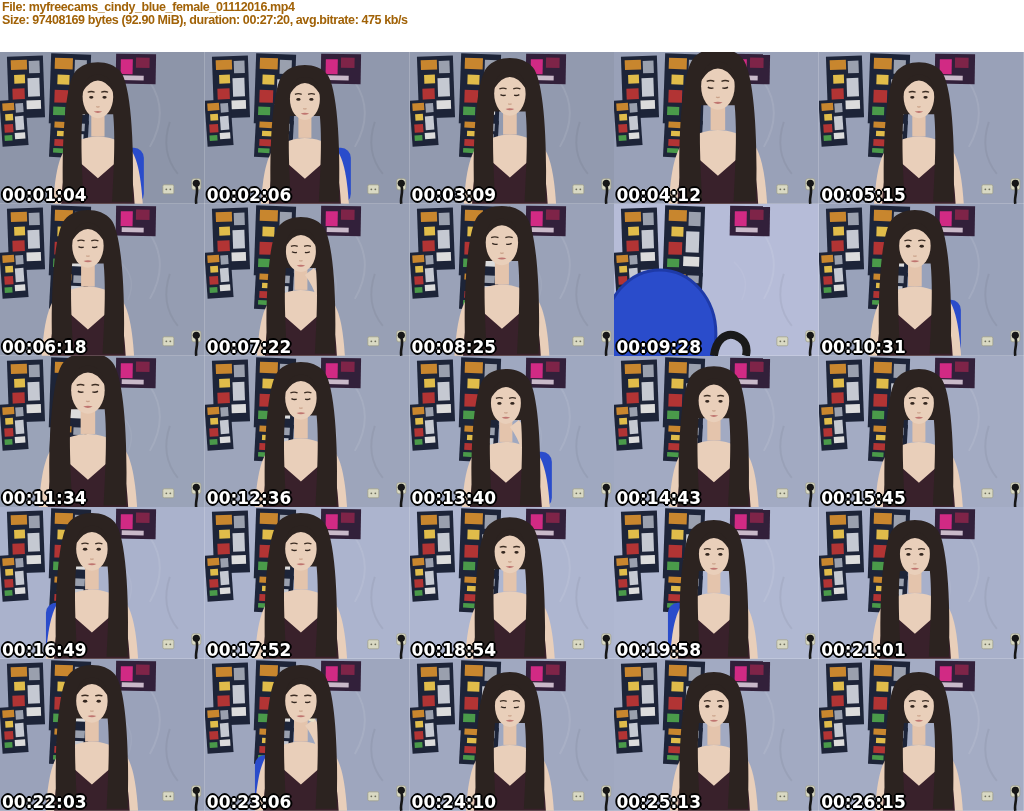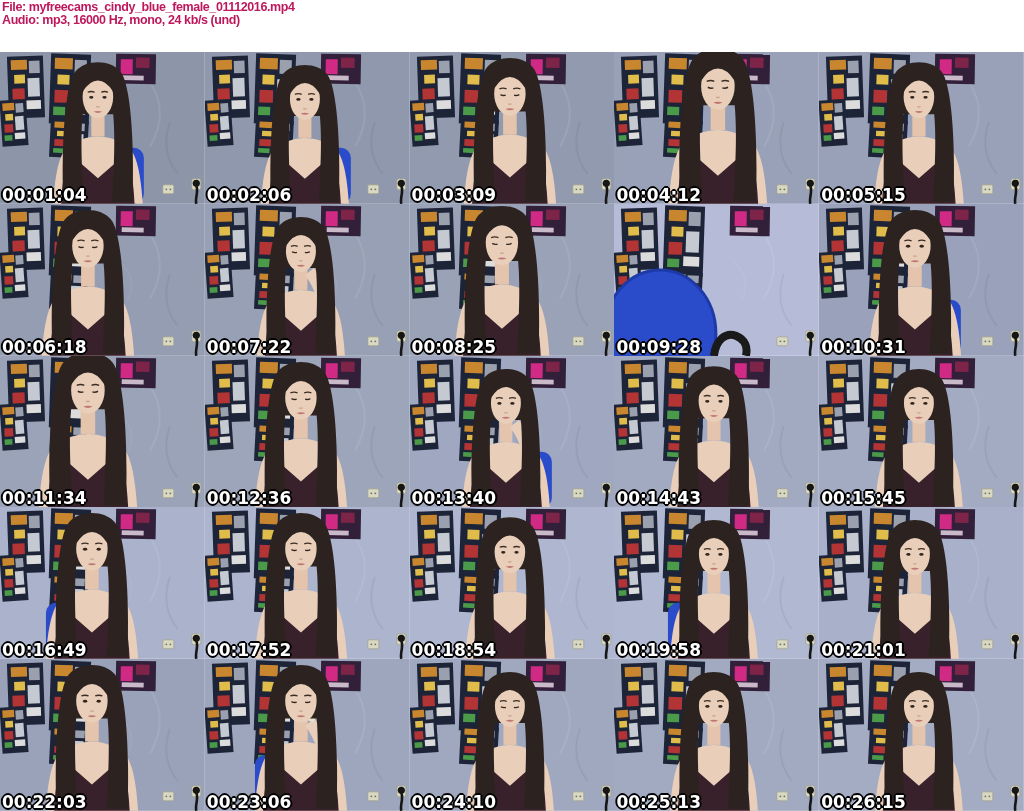--- a/index.html
+++ b/index.html
@@ -1,21 +1,21 @@
 <!DOCTYPE html>
 <html><head>
 <meta charset="utf-8">
 <style>
   html,body{margin:0;padding:0;}
   body{
     width:1024px;height:811px;background:#ffffff;overflow:hidden;
     font-family:"Liberation Sans",sans-serif;
   }
   .header{
-    width:1024px;height:52px;background:#ffffff;color:#be185d;
+    width:1024px;height:52px;background:#ffffff;color:#a16207;
     padding:1px 0 0 2px;box-sizing:border-box;
   }
   .hline{
     font-size:12.5px;line-height:12.75px;font-weight:700;
     letter-spacing:-0.4px;white-space:nowrap;
   }
   .grid{
     width:1024px;height:759px;
     display:grid;
     grid-template-columns:repeat(5,1fr);
@@ -32,21 +32,21 @@
       -1px -1px 0 #000, 1px -1px 0 #000, -1px 1px 0 #000, 1px 1px 0 #000,
       -2px 0 0 #000, 2px 0 0 #000, 0 -2px 0 #000, 0 2px 0 #000;
     letter-spacing:0px;
   }
 </style>
 </head>
 <body>
 
 <div class="header">
   <div class="hline">File: myfreecams_cindy_blue_female_01112016.mp4</div>
-  <div class="hline">Audio: mp3, 16000 Hz, mono, 24 kb/s (und)</div>
+  <div class="hline">Size: 97408169 bytes (92.90 MiB), duration: 00:27:20, avg.bitrate: 475 kb/s</div>
 </div>
 
 <div class="grid" id="grid">
     <div class="cell">
       <svg viewBox="0 0 205 152" preserveAspectRatio="none" xmlns="http://www.w3.org/2000/svg">
         <rect width="205" height="152" fill="#8d95a9"></rect>
         <path d="M150 30 Q170 60 150 95" stroke="rgba(255,255,255,0.09)" stroke-width="2" fill="none"></path>
         <path d="M170 70 Q160 100 178 122" stroke="rgba(0,0,0,0.05)" stroke-width="2" fill="none"></path>
         <path d="M120 58 Q138 74 128 96" stroke="rgba(255,255,255,0.06)" stroke-width="1.5" fill="none"></path>
         <g transform="rotate(-2 26 35)">

